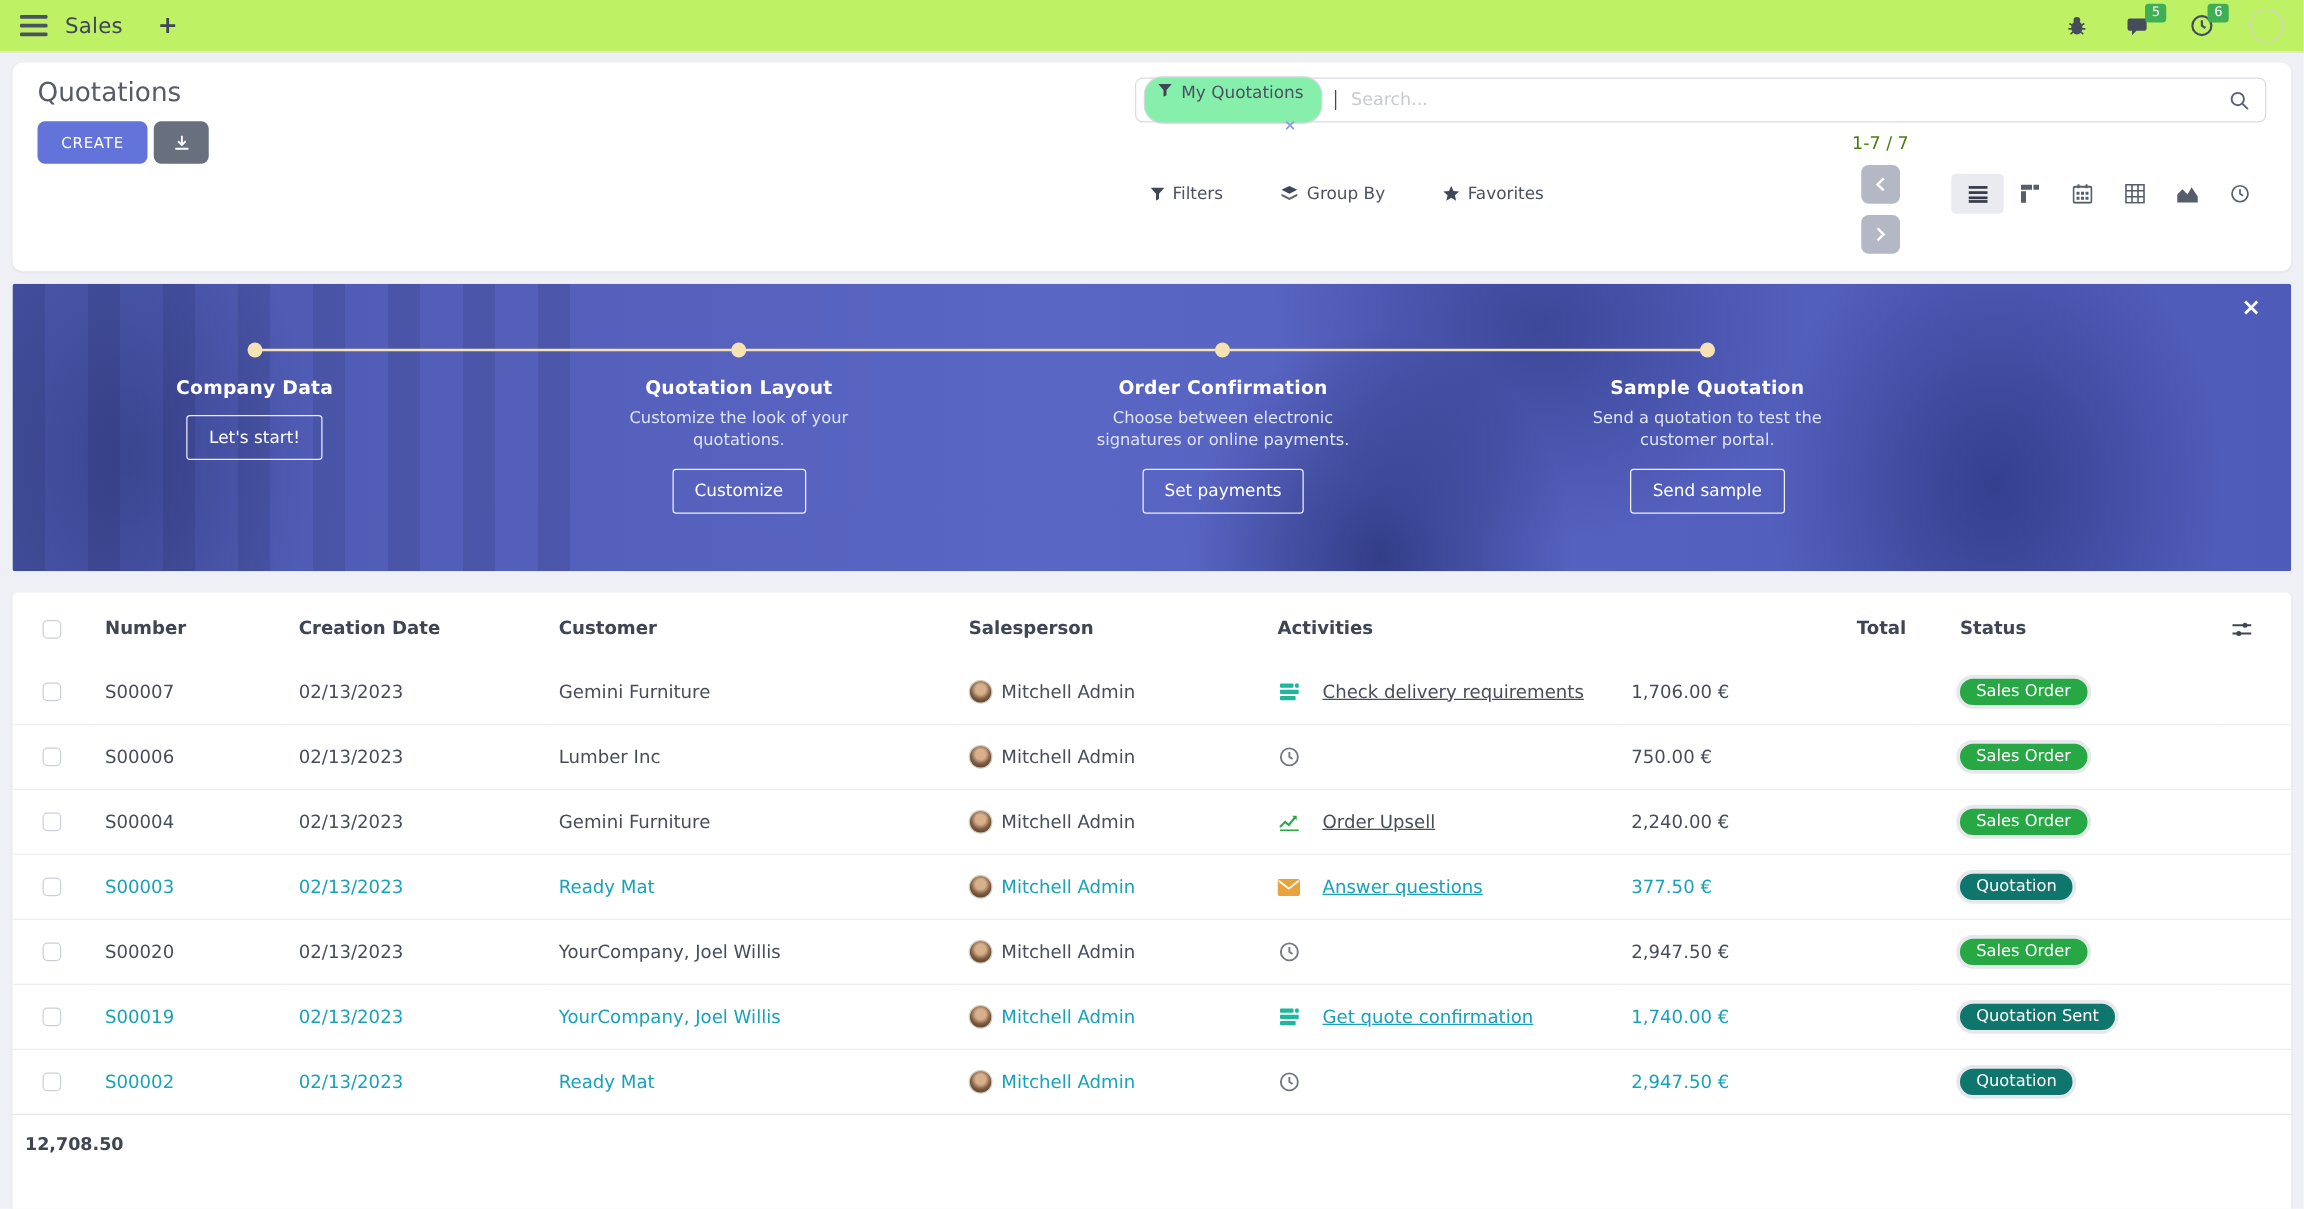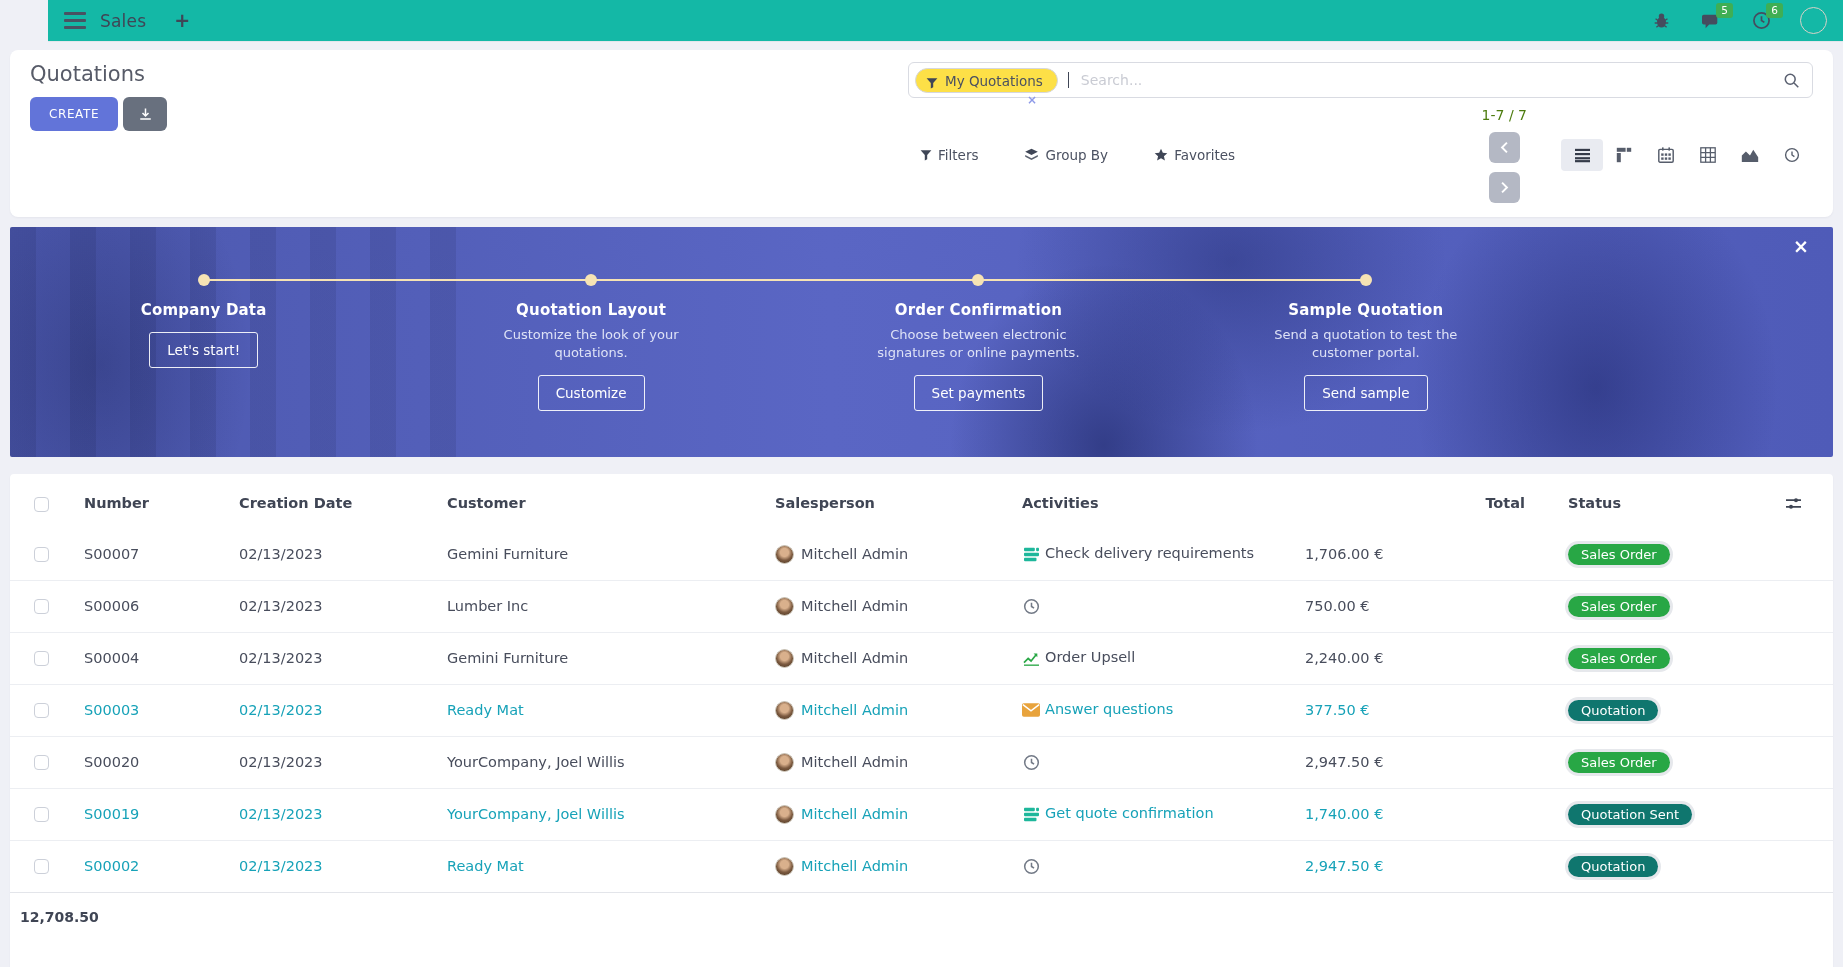--- a/index.html
+++ b/index.html
@@ -1,38 +1,38 @@
 <!DOCTYPE html>
 <html><head>
 <meta charset="utf-8">
 <style>
   * { margin:0; padding:0; box-sizing:border-box; }
   html,body { width:1843px; height:967px; overflow:hidden; }
   body { font-family:"DejaVu Sans","Liberation Sans",sans-serif; background:#eff0f6; color:#4a4f5e; }
 
   
-  .topbar { height:42px; background:#14b8a6; border-bottom:1px solid #e4e6ec; display:flex; align-items:center; padding:0 16px;margin-left:48px; }
+  .topbar { height:42px; background:#bef264; border-bottom:1px solid #e4e6ec; display:flex; align-items:center; padding:0 16px; }
   .hamburger { width:22px; display:flex; flex-direction:column; gap:4px; cursor:pointer; }
   .hamburger span { height:3px; background:#4a5162; border-radius:1px; }
   .app-name { font-size:17px; color:#3f4656; margin-left:14px; letter-spacing:.2px; }
   .plus-btn { margin-left:28px; font-size:19px; font-weight:bold; color:#3f4656; cursor:pointer; line-height:1; }
   .topbar-right { margin-left:auto; display:flex; align-items:center; gap:28px; }
   .tb-icon { position:relative; width:22px; height:22px; display:flex; align-items:center; justify-content:center; color:#454c5e; cursor:pointer; }
   .tb-badge { position:absolute; top:-7px; right:-11px; background:#3fae54; color:#fff; font-size:10.5px; padding:1px 5px; border-radius:3px; line-height:1.3; }
   .avatar { width:27px; height:27px; border-radius:50%; background:radial-gradient(circle at 50% 35%, #d9b08c 0 28%, #8a6247 55%, #4e3categorized 0), radial-gradient(circle at 50% 38%, #d9b08c 0 30%, #7c5a40 58%, #46321f 100%); border:1px solid #d8d2c8; cursor:pointer; }
 
   
   .control-card { margin:8px 10px 0; background:#fff; border-radius:8px; padding:12px 20px 14px; display:flex; justify-content:space-between; box-shadow:0 1px 2px rgba(40,40,80,.05); }
   .cp-left .page-title { font-size:21px; color:#575b68; font-weight:400; }
   .cp-buttons { margin-top:11px; display:flex; gap:5px; }
   .btn-create { background:#6274d9; color:#fff; border:none; border-radius:6px; font-size:12px; letter-spacing:.6px; padding:10px 19px; cursor:pointer; font-family:inherit; }
   .btn-export { background:#68707e; border:none; border-radius:6px; width:44px; display:flex; align-items:center; justify-content:center; color:#fff; cursor:pointer; }
   .cp-right { width:905px; }
   .searchbox { position:relative; height:36px; border:1px solid #d9dbe2; border-radius:6px; display:flex; align-items:center; padding:0 12px 0 6px; }
-  .facet { display:flex; align-items:flex-end; gap:7px; border:1px solid #d5d7de; border-radius:15px; padding:4px 14px 3px 10px; font-size:13.5px; color:#4b5161; background:#fde047; cursor:pointer; }
+  .facet { display:flex; align-items:flex-start; gap:7px; border:1px solid #d5d7de; border-radius:15px; padding:4px 14px 16px 10px; font-size:13.5px; color:#4b5161; background:#86efac; cursor:pointer; }
   .facet-close { position:absolute; left:118px; top:30px; color:#8e9ae8; font-size:12px; font-weight:bold; cursor:pointer; }
   .search-placeholder { margin-left:10px; color:#c9cbd3; font-size:14px; border-left:1px solid #3f4656; padding-left:12px; }
   .search-mag { margin-left:auto; color:#5a6070; cursor:pointer; display:flex; }
   .cp-subrow { display:flex; align-items:center; margin-top:9px; }
   .cp-filters { display:flex; gap:46px; padding-left:12px; }
   .cp-filterbtn { display:flex; align-items:center; gap:6px; font-size:13.5px; color:#4b5161; cursor:pointer; }
   .pager { margin-left:auto; display:flex; align-items:center; gap:9px; font-size:14px; color:#4d7c0f;flex-direction:column; }
   .pager-btn { width:31px; height:31px; border:none; border-radius:6px; background:#b4b8c4; color:#fff; display:flex; align-items:center; justify-content:center; cursor:pointer; }
   .view-switcher { display:flex; margin-left:34px; }
   .vs-btn { width:42px; height:32px; display:flex; align-items:center; justify-content:center; color:#565d6b; cursor:pointer; border-radius:4px; }
@@ -62,21 +62,21 @@
   table { width:100%; border-collapse:collapse; table-layout:fixed; font-size:14.5px; color:#484d5c; }
   thead th { font-weight:600; color:#3f4554; text-align:left; padding:21px 10px 17px; }
   thead th.col-total { text-align:right; }
   tbody td { padding:15px 10px; border-top:1px solid #eceef2; }
   tbody tr:first-child td { border-top:none; }
   td.c-total, th.col-total { }
   tr.hl td, tr.hl .act-label { color:#17a2b8; }
   .chk { appearance:none; -webkit-appearance:none; width:15px; height:15px; border:1px solid #ccd0d9; border-radius:4px; background:#fff; cursor:pointer; vertical-align:middle; }
   .sp-cell { display:flex; align-items:center; gap:7px; }
   .sp-avatar { width:19px; height:19px; border-radius:50%; flex:none; background:radial-gradient(circle at 50% 38%, #d9b08c 0 30%, #7c5a40 58%, #46321f 100%); border:1px solid #cfc9bd; }
-  .act-cell { display:flex; align-items:flex-start; gap:5px; }
+  .act-cell { display:flex; align-items:center; gap:18px;text-decoration:underline; }
   .act-ico { display:none; width:18px; height:18px; align-items:center; justify-content:center; flex:none; }
   .act-ico.show { display:flex; }
   .badge { display:inline-block; color:#fff; font-size:13px; padding:3px 13px; border-radius:13px; box-shadow:0 0 0 3px #e6e8ec; white-space:nowrap; }
   .badge.success { background:#28a745; }
   .badge.info { background:#0f766e; }
   tfoot td { border-top:1px solid #e3e5ea; padding:16px 45px 16px 10px; font-weight:bold; color:#3f4554; text-align:left; font-size:14px; }
   .col-config-ico { color:#3f4554; }
   svg { display:block; }
 </style>
 </head>

